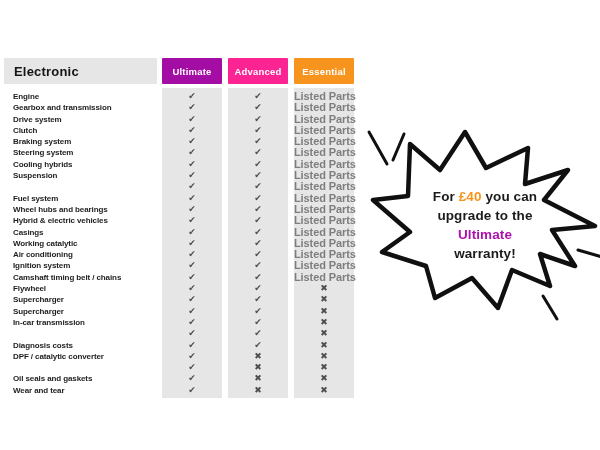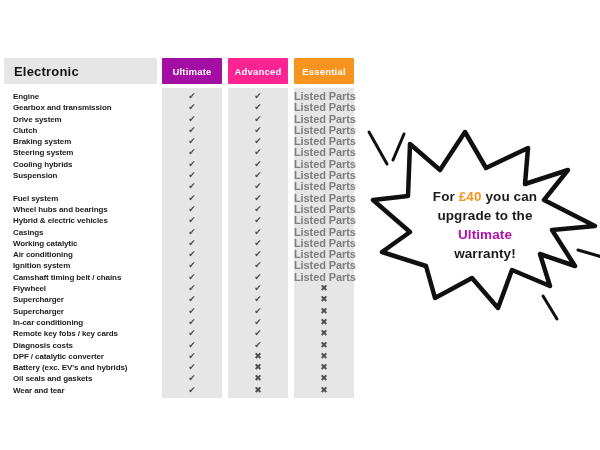--- a/index.html
+++ b/index.html
@@ -171,45 +171,43 @@
         <span class="cell mark" style="left: 228px;">✔</span>
         <span class="cell mark" style="left: 294px;">✖</span>
       </div>
       <div class="trow">
         <span class="rlabel">Supercharger</span>
         <span class="cell mark" style="left: 162px;">✔</span>
         <span class="cell mark" style="left: 228px;">✔</span>
         <span class="cell mark" style="left: 294px;">✖</span>
       </div>
       <div class="trow">
-        <span class="rlabel">In-car conditioning</span>
-        <span class="cell mark" style="left: 162px;">✔</span>
-        <span class="cell mark" style="left: 228px;">✔</span>
-        <span class="cell mark" style="left: 294px;">✖</span>
-      </div>
-      <div class="trow">
-        <span class="rlabel">Remote key fobs / key cards</span>
+        <span class="rlabel">In-car transmission</span>
+        <span class="cell mark" style="left: 162px;">✔</span>
+        <span class="cell mark" style="left: 228px;">✔</span>
+        <span class="cell mark" style="left: 294px;">✖</span>
+      </div>
+      <div class="trow">
         <span class="cell mark" style="left: 162px;">✔</span>
         <span class="cell mark" style="left: 228px;">✔</span>
         <span class="cell mark" style="left: 294px;">✖</span>
       </div>
       <div class="trow">
         <span class="rlabel">Diagnosis costs</span>
         <span class="cell mark" style="left: 162px;">✔</span>
         <span class="cell mark" style="left: 228px;">✔</span>
         <span class="cell mark" style="left: 294px;">✖</span>
       </div>
       <div class="trow">
         <span class="rlabel">DPF / catalytic converter</span>
         <span class="cell mark" style="left: 162px;">✔</span>
         <span class="cell mark" style="left: 228px;">✖</span>
         <span class="cell mark" style="left: 294px;">✖</span>
       </div>
       <div class="trow">
-        <span class="rlabel">Battery (exc. EV's and hybrids)</span>
         <span class="cell mark" style="left: 162px;">✔</span>
         <span class="cell mark" style="left: 228px;">✖</span>
         <span class="cell mark" style="left: 294px;">✖</span>
       </div>
       <div class="trow">
         <span class="rlabel">Oil seals and gaskets</span>
         <span class="cell mark" style="left: 162px;">✔</span>
         <span class="cell mark" style="left: 228px;">✖</span>
         <span class="cell mark" style="left: 294px;">✖</span>
       </div>

